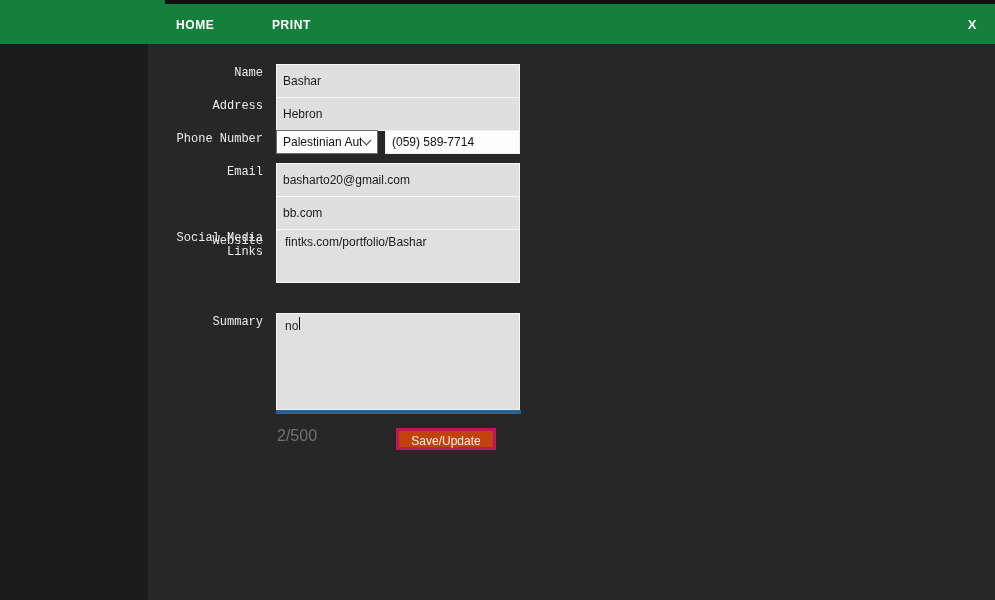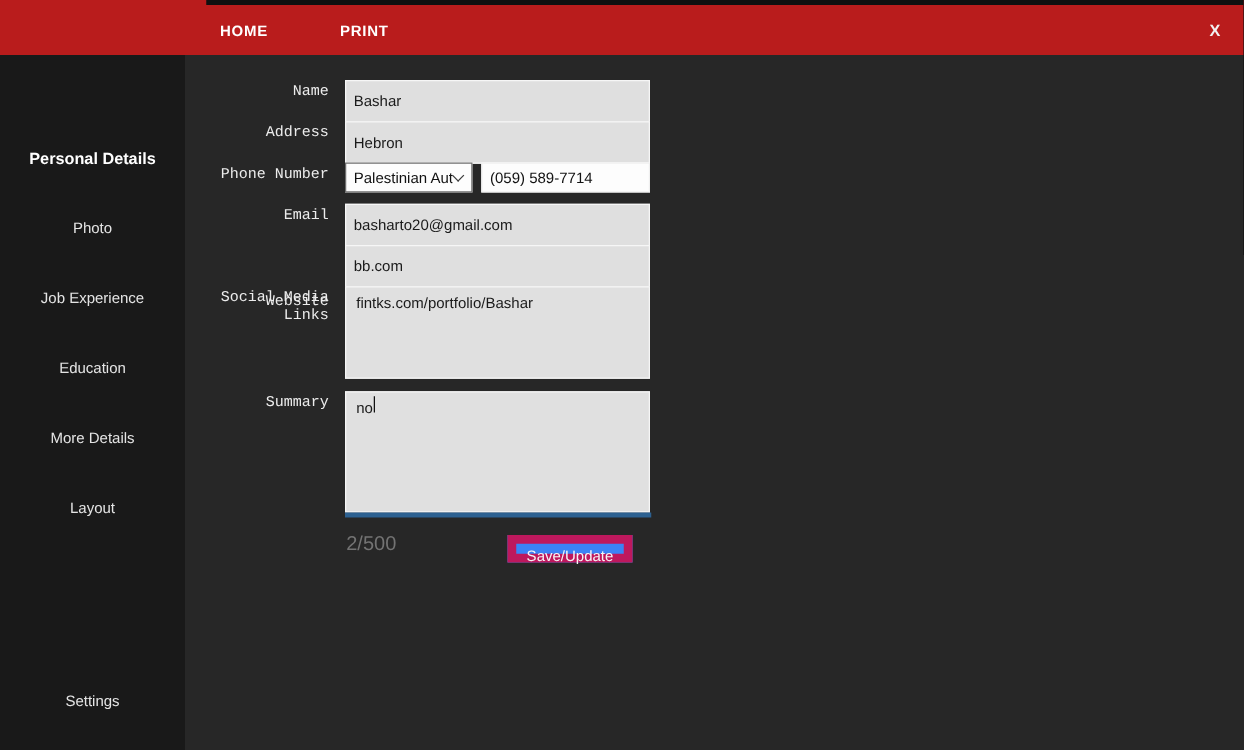--- a/index.html
+++ b/index.html
@@ -13,21 +13,21 @@
     overflow: hidden;
   }
 
   
   .top-edge-strip {
     position: absolute; left: 165px; top: 0; width: 830px; height: 4px;
     background: #101010;
   }
 
   
-  .topbar { position: absolute; left: 0; top: 0; width: 995px; height: 44px; background: #b91c1c; }
+  .topbar { position: absolute; left: 0; top: 0; width: 995px; height: 44px; background: #15803d; }
   .menu-item {
     position: absolute; top: 18px;
     color: #ffffff; font-size: 12px; font-weight: bold; letter-spacing: 0.6px;
     cursor: default;
   }
   .menu-home  { left: 176px; }
   .menu-print { left: 272px; text-align: right; }
   .close-btn {
     position: absolute; left: 962px; top: 17px;
     color: #f2f2f2; font-size: 13px; font-weight: bold;
@@ -100,64 +100,55 @@
     font-size: 12px; color: #121212; padding: 0 6px;
   }
 
   .f-textarea {
     position: absolute; left: 276px; width: 244px;
     background: #e0e0e0; border: 1px solid #f6f6f6;
     font-family: "Liberation Sans", sans-serif;
     font-size: 12px; color: #1a1a1a; padding: 5px 8px;
     resize: none; overflow: hidden;
   }
-  .ta-social  { top: 229px; height: 74px; }
+  .ta-social  { top: 229px; height: 54px; }
   .ta-summary { top: 313px; height: 97px; }
 
   .focus-underline {
     position: absolute; left: 276px; top: 410px; width: 245px; height: 4px;
     background: #2d6191;
   }
   .text-caret {
     position: absolute; left: 299px; top: 317px; width: 1px; height: 13px;
     background: #111111;
   }
 
   .char-counter {
     position: absolute; left: 277px; top: 427px;
     color: #737373; font-size: 16px;
   }
   .save-btn {
-    position: absolute; left: 406px; top: 428px; width: 100px; height: 22px;
-    background: #3b82f6; border: 7px solid #be185d;
+    position: absolute; left: 396px; top: 428px; width: 100px; height: 22px;
+    background: #c2410c; border: 3px solid #be185d;
     color: #f5f5f5; font-size: 12px; font-family: "Liberation Sans", sans-serif;
     text-align: center; line-height: 20px; cursor: default;
   }
 </style>
 </head>
 <body>
 
 <div class="window">
 
   <div class="topbar">
     <div class="top-edge-strip"></div>
     <div class="menu-item menu-home">HOME</div>
     <div class="menu-item menu-print">PRINT</div>
     <div class="close-btn">X</div>
   </div>
 
-  <div class="sidebar">
-    <div class="side-item active si-0">Personal Details</div>
-    <div class="side-item si-1">Photo</div>
-    <div class="side-item si-2">Job Experience</div>
-    <div class="side-item si-3">Education</div>
-    <div class="side-item si-4">More Details</div>
-    <div class="side-item si-5">Layout</div>
-    <div class="side-item si-6">Settings</div>
-  </div>
 
   <div class="main-panel"></div>
 
   <div class="f-label lbl-name">Name</div>
   <input class="f-input in-name" value="Bashar" style="">
 
   <div class="f-label lbl-address">Address</div>
   <input class="f-input in-address" value="Hebron" style="">
 
   <div class="f-label lbl-phone">Phone Number</div>

